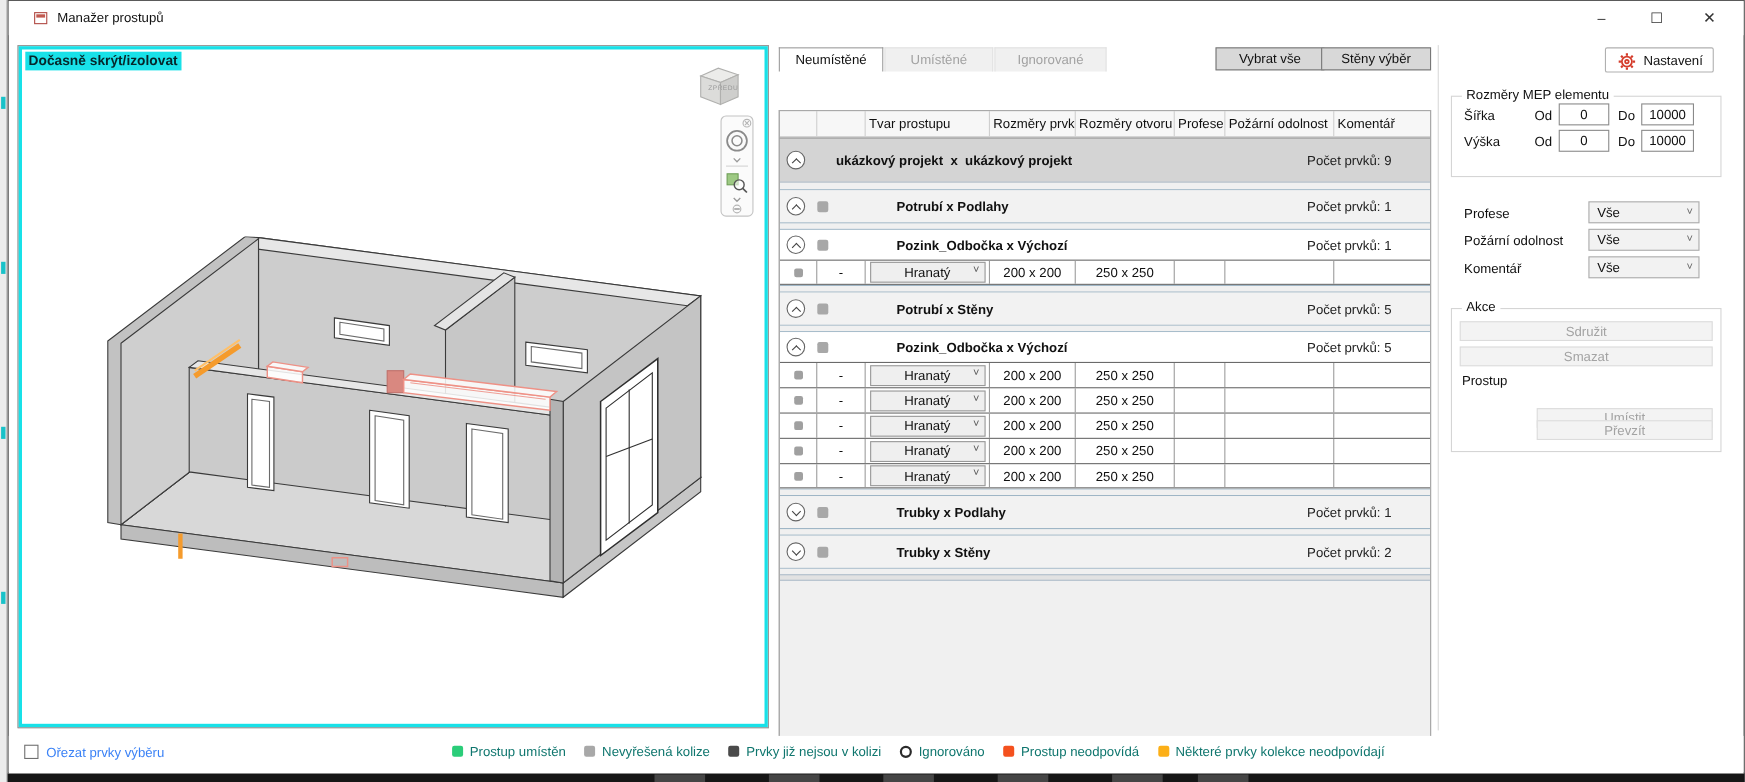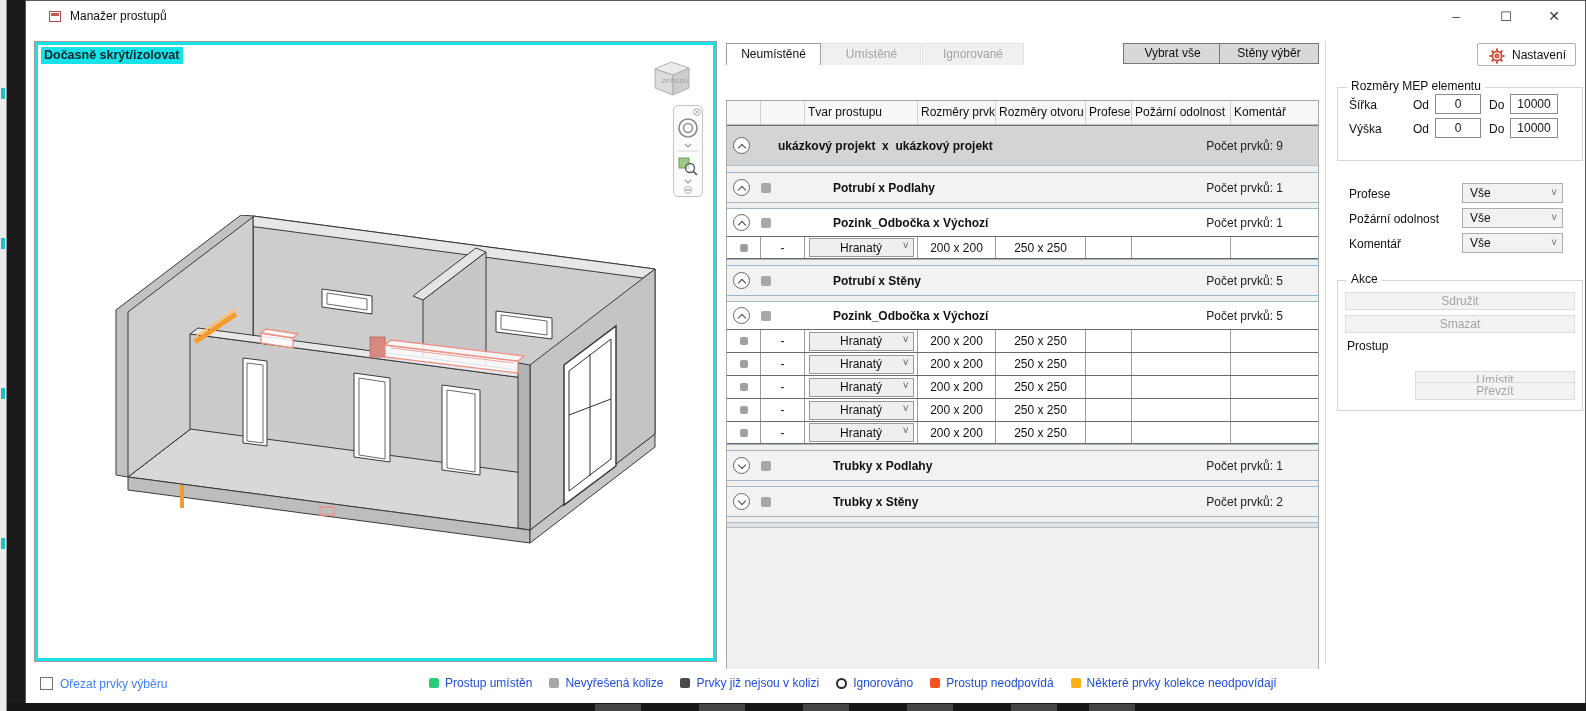--- a/index.html
+++ b/index.html
@@ -8,21 +8,21 @@
     position:relative; width:1586px; height:711px; background:#1a1a1a; overflow:hidden;
     font-family:"Liberation Sans", sans-serif; font-size:12px; color:#1a1a1a;
   }
   
   .left-strip { position:absolute; left:0; top:0; width:7px; height:711px; background:#ececec; border-right:1px solid #8f8f8f; }
   .left-strip .tick { position:absolute; left:1px; width:4px; height:11px; background:#19c2c9; }
   .bottom-strip { position:absolute; left:7px; right:0; top:703px; height:8px; background:#161616; }
   .bottom-strip .blk { position:absolute; top:1px; width:46px; height:7px; background:#454545; }
 
   
-  .dialog { position:absolute; left:25px; top:0; right:0; height:703px; background:#ffffff; border:1px solid #5a5a5a; }
+  .dialog { position:absolute; left:7px; top:0; right:0; height:703px; background:#ffffff; border:1px solid #5a5a5a; }
 
   
   .titlebar { position:absolute; left:0; top:0; right:0; height:31px; background:#fff; }
   .titlebar .appicon { position:absolute; left:23px; top:10px; width:12px; height:11px; border:1px solid #b14a44; background:#fff; }
   .titlebar .appicon::before { content:""; position:absolute; left:1px; top:1px; right:1px; height:3px; background:#c25a50; }
   .titlebar .ttl { position:absolute; left:44px; top:8px; font-size:12px; color:#101010; }
   .wbtn { position:absolute; top:0; width:46px; height:31px; text-align:center; line-height:31px; font-size:13px; color:#333; cursor:default; }
   .wbtn.min { right:106px; } .wbtn.max { right:56px; } .wbtn.cls { right:8px; font-size:14px; }
 
   
@@ -88,21 +88,21 @@
   .num { position:absolute; height:20px; border:1px solid #8a8a8a; background:#fff; text-align:center; line-height:18px; color:#101010; }
   .combo { position:absolute; width:101px; height:20px; background:#f2f2f2; border:1px solid #acacac; line-height:18px; padding-left:7px; color:#101010; }
   .combo .arr { position:absolute; right:5px; top:0; font-size:10px; color:#666; }
   .abtn { position:absolute; height:18px; background:#f3f3f3; border:1px solid #dcdcdc; text-align:center; line-height:16px; color:#a3a3a3; }
 
   
   .footer { position:absolute; left:0; top:668px; right:0; height:34px; background:#fff; }
   .cb { position:absolute; left:14px; top:8px; width:13px; height:13px; border:1px solid #707070; background:#fff; }
   .cb-label { position:absolute; left:34px; top:8px; color:#3b82f6; }
   .legendbar { position:absolute; left:403px; top:7px; display:flex; gap:17px; align-items:center; }
-  .litem { display:flex; align-items:center; gap:6px; white-space:nowrap; color:#1d4ed8; }
+  .litem { display:flex; align-items:center; gap:6px; white-space:nowrap; color:#0f766e; }
   .lmark { width:10px; height:10px; border-radius:2px; flex:0 0 auto; }
   .lmark.circle-outline { border-radius:50%; border:2px solid #2b2b2b; width:11px; height:11px; background:#fff; }
 </style>
 </head>
 <body>
 
 <div class="app">
 
   <div class="left-strip">
     <span class="tick" style="top:88px"></span>

